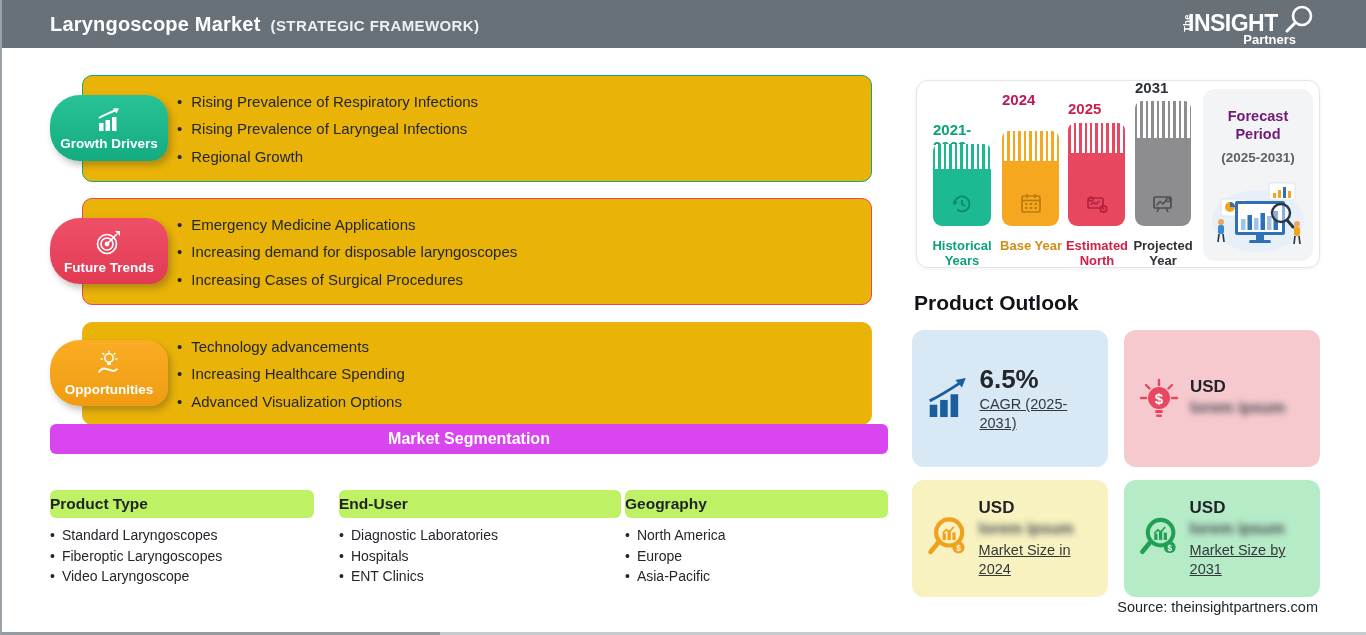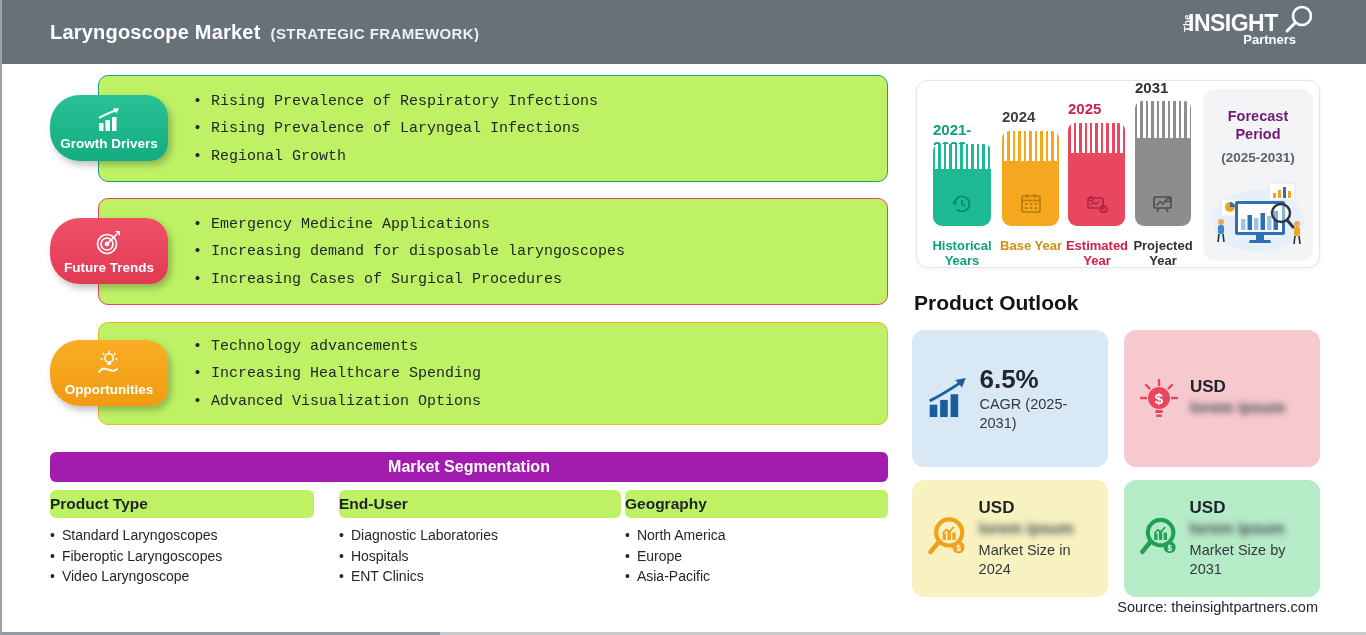--- a/index.html
+++ b/index.html
@@ -2,54 +2,54 @@
 <html><head>
 <meta charset="utf-8">
 <style>
   * { margin:0; padding:0; box-sizing:border-box; }
   html,body { background:#e9eaec; }
   body { font-family:"Liberation Sans","DejaVu Sans",sans-serif; }
   .page { position:relative; width:1366px; height:635px; background:#ffffff; overflow:hidden;
           border-left:2px solid #9aa1a7; }
 
   
-  .topbar { position:absolute; top:0; left:0; width:100%; height:64px; background:#687078;
+  .topbar { position:absolute; top:0; left:0; width:100%; height:48px; background:#687078;
             display:flex; align-items:center; }
   .topbar .titlewrap { margin-left:48px; display:flex; align-items:baseline; gap:10px; }
   .title { color:#ffffff; font-size:20px; font-weight:bold; letter-spacing:.2px; }
   .subtitle { color:#eef0f2; font-size:15px; font-weight:600; letter-spacing:.4px; }
 
   .logo { position:absolute; right:56px; top:8px; width:130px; height:42px; color:#fff; }
   .logo-the { position:absolute; left:-2px; top:10px; font-size:9px; font-weight:bold;
               transform:rotate(-90deg); letter-spacing:.5px; }
   .logo-insight { position:absolute; left:8px; top:2px; font-size:23px; font-weight:bold;
                   letter-spacing:-.5px; }
   .logo-partners { position:absolute; right:14px; top:24px; font-size:13px; font-weight:bold; }
   .logo-lens { position:absolute; right:-6px; top:-4px; }
 
   
-  .fbox { position:absolute; left:96px; width:790px; border-radius:10px; background:#bef264;
-          border:1.6px solid;font-family:Liberation Mono, monospace; }
+  .fbox { position:absolute; left:80px; width:790px; border-radius:10px; background:#eab308;
+          border:1.6px solid; }
   .fbox ul { list-style:none; position:absolute; left:94px; top:50%; transform:translateY(-50%); }
   .fbox li { font-size:15px; color:#23272c; line-height:27.5px; }
   .fbox li::before { content:"•"; margin-right:9px; color:#23272c; }
   .fbox.growth { top:75px; height:107px; border-color:#12a584; }
   .fbox.trends { top:198px; height:107px; border-color:#e8465d; }
   .fbox.opps   { top:322px; height:103px; border-color:#f3b11f; }
 
   .badge { position:absolute; left:48px; width:118px; height:66px; border-radius:30px 22px 18px 30px;
            display:flex; flex-direction:column; align-items:center; justify-content:center;
            color:#fff; box-shadow:3px 4px 7px rgba(40,40,40,.30); z-index:3; }
   .badge .blabel { font-size:13.5px; font-weight:bold; margin-top:2px; }
   .badge.growth { top:95px;  background:linear-gradient(180deg,#29c296,#14ab81); }
   .badge.trends { top:218px; background:linear-gradient(180deg,#ee5068,#e23a53);align-items:center; }
   .badge.opps   { top:340px; background:linear-gradient(180deg,#f9ad24,#f09c12); }
 
   
-  .segbar { position:absolute; left:48px; top:452px; width:838px; height:30px; background:#a21caf;
+  .segbar { position:absolute; left:48px; top:424px; width:838px; height:30px; background:#d946ef;
             border-radius:6px; display:flex; align-items:center; justify-content:center; }
   .segbar span { color:#fff; font-size:16px; font-weight:bold; }
   .segcol-head { position:absolute; top:490px; height:28px; background:#bef264; border-radius:6px;
                  display:flex; align-items:center; justify-content:flex-start; font-size:15.5px;
                  font-weight:bold; color:#1d2329; }
   .seg-head-1 { left:48px;  width:264px; }
   .seg-head-2 { left:337px; width:282px; }
   .seg-head-3 { left:623px; width:263px; }
   .segcol-list { position:absolute; top:525px; list-style:none; }
   .seg-list-1 { left:48px; } .seg-list-2 { left:337px; } .seg-list-3 { left:623px; }
@@ -71,21 +71,21 @@
   .stripes { background:repeating-linear-gradient(90deg,var(--c) 0 2.5px,#ffffff 2.5px 5.5px); }
   .solid { background:var(--c); }
 
   .bar1 { left:16px;  top:63px; width:58px; height:82px;  }
   .bar2 { left:85px;  top:50px; width:57px; height:95px;  }
   .bar3 { left:151px; top:42px; width:57px; height:103px; }
   .bar4 { left:218px; top:20px; width:56px; height:125px; }
   .bar1 .stripes{height:25px;} .bar2 .stripes{height:30px;}
   .bar3 .stripes{height:30px;} .bar4 .stripes{height:37px;}
   .y1 { left:16px;  top:40px; width:58px; color:#0ca17c; }
-  .y2 { left:85px;  top:27px; width:57px; color:#404040; }
+  .y2 { left:85px;  top:10px; width:57px; color:#be185d; }
   .y3 { left:151px; top:19px; width:57px; color:#ce2149; }
   .y4 { left:218px; top:-2px; width:56px; color:#2e3135; }
   .cap1 { left:8px;   color:#0ca17c; }
   .cap2 { left:77px;  color:#cf8f15; }
   .cap3 { left:143px; color:#ce2149; }
   .cap4 { left:209px; color:#2e3135; }
 
   .forecast { position:absolute; left:286px; top:8px; width:110px; height:172px; background:#f2f4f5;
               border-radius:12px; text-align:center; padding-top:18px; }
   .forecast .ftitle { font-size:14.5px; font-weight:bold; color:#701a75; line-height:18px;
@@ -93,21 +93,21 @@
   .forecast .frange { font-size:13.5px; color:#5c6268; font-weight:600; margin-top:7px; }
   .forecast svg { position:absolute; left:4px; bottom:4px; }
 
   
   .outlook-title { position:absolute; left:912px; top:291px; font-size:21px; font-weight:bold;
                    color:#101418; }
   .card { position:absolute; width:196px; border-radius:12px; display:flex; align-items:center;
           padding:12px 10px 12px 12px; gap:8px; }
   .card .ctext { display:flex; flex-direction:column; }
   .card .cvalue { font-size:26px; font-weight:bold; color:#23262b; }
-  .card .clabel { font-size:14.5px; color:#33383e; line-height:19px; }
+  .card .clabel { font-size:14.5px; color:#33383e; line-height:19px;text-decoration:underline; }
   .card .cusd { font-size:17px; font-weight:bold; color:#1f2329; }
   .card .cblur { font-size:16px; font-weight:bold; color:#474c52; filter:blur(3.2px);
                  margin:2px 0 3px; }
   .card1 { left:910px;  top:330px; height:137px; background:#d8e8f5; }
   .card2 { left:1122px; top:330px; height:137px; background:#f6c9cf; }
   .card3 { left:910px;  top:480px; height:117px; background:#f8f2c0; }
   .card4 { left:1122px; top:480px; height:117px; background:#b6ebc8; }
 
   .source { position:absolute; right:48px; top:599px; font-size:14.5px; color:#22262b; }
 
@@ -267,21 +267,21 @@
       <div class="solid">
         <svg width="26" height="26" viewBox="0 0 26 26">
           <rect x="4" y="7" width="15" height="10" rx="1.4" fill="none" stroke="#b2233f" stroke-width="1.7"></rect>
           <path d="M6.5 14 l3 -2.5 2.5 1.5 3.5 -3" fill="none" stroke="#b2233f" stroke-width="1.5"></path>
           <circle cx="19.5" cy="18" r="3.2" fill="none" stroke="#b2233f" stroke-width="1.7"></circle>
           <circle cx="19.5" cy="18" r="1" fill="#b2233f"></circle>
           <circle cx="7" cy="8" r="2" fill="none" stroke="#b2233f" stroke-width="1.3"></circle>
         </svg>
       </div>
     </div>
-    <div class="bar-caption cap3">Estimated Year</div>
+    <div class="bar-caption cap3">Estimated North</div>
 
     <div class="bar-year y4">2031</div>
     <div class="bar bar4 c-gray">
       <div class="stripes"></div>
       <div class="solid">
         <svg width="26" height="26" viewBox="0 0 26 26">
           <rect x="4" y="6" width="17" height="11" rx="1.2" fill="none" stroke="#4d4d4f" stroke-width="1.7"></rect>
           <path d="M6.5 14.5 l3.5 -4 3 2.5 4 -5" fill="none" stroke="#4d4d4f" stroke-width="1.5"></path>
           <circle cx="18" cy="9" r="1.8" fill="none" stroke="#4d4d4f" stroke-width="1.3"></circle>
           <line x1="9" y1="17" x2="7" y2="21" stroke="#4d4d4f" stroke-width="1.6"></line>

